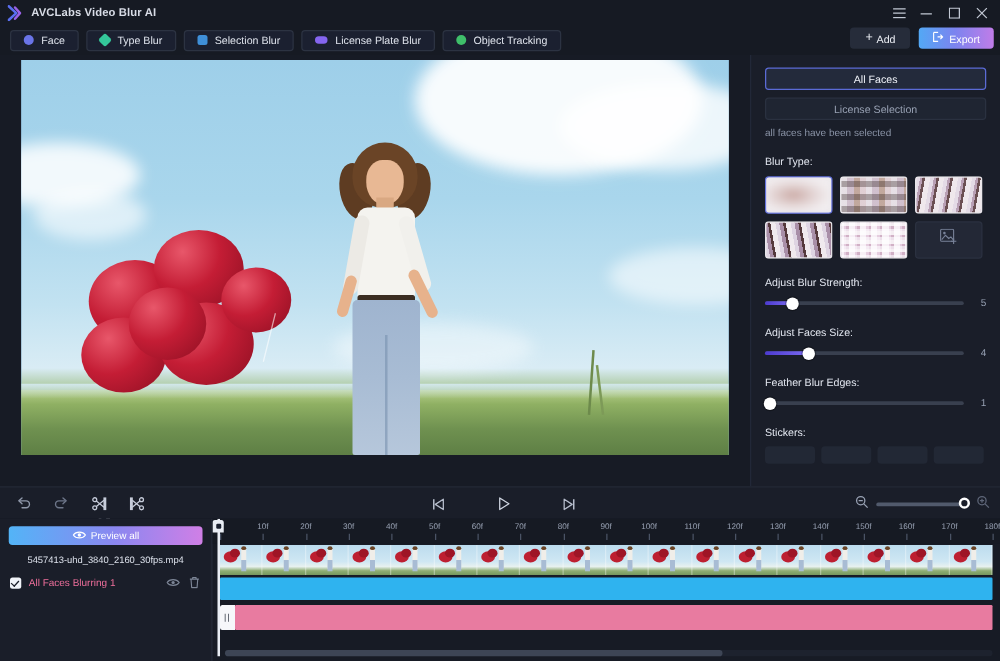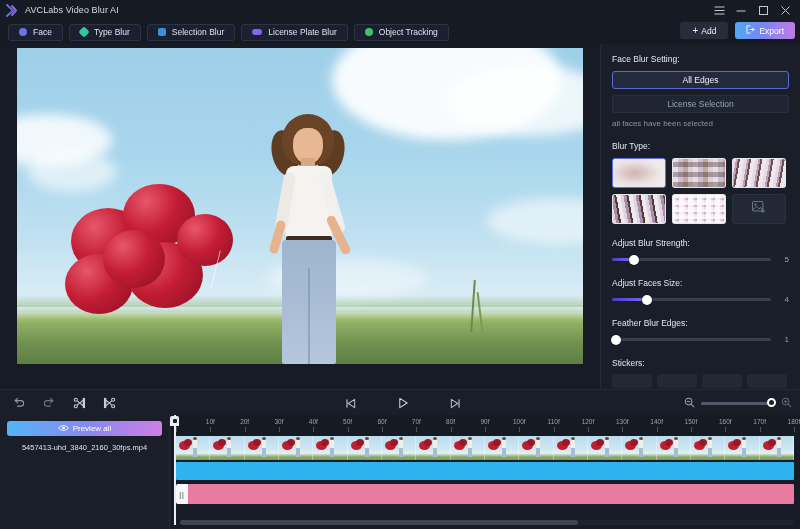--- a/index.html
+++ b/index.html
@@ -16,21 +16,21 @@
   .titlebar {
     position: absolute; left: 0; top: 0; width: 800px; height: 20px;
     background: #161a23; display: flex; align-items: center;
   }
   .logo-mark {
     width: 16px; height: 14px; margin-left: 5px; position: relative;
     display: flex; align-items: center; justify-content: center;
   }
   .logo-mark svg { display: block; }
   .app-title {
-    color: #d8dce6; font-size: 9px; margin-left: 4px; letter-spacing: .1px;
+    color: #d8dce6; font-size: 9px; margin-left: 4px; letter-spacing: .1px; font-weight: bold;
   }
   .win-ctrls {
     position: absolute; right: 4px; top: 0; height: 20px;
     display: flex; align-items: center; gap: 0px;
   }
   .win-btn {
     width: 22px; height: 20px; display: flex; align-items: center; justify-content: center;
     color: #c2c8d4; font-size: 11px; line-height: 1;
   }
   .win-btn svg { display:block; }
@@ -457,22 +457,21 @@
             <div class="tb-tick" style="left: 100%;"></div>
           </div>
         <div class="tb-head"></div>
       </div>
       <span class="tb-time">00:00:13</span>
       <span class="tb-num">393</span>
     </div>
   </div>
 
   <div class="rpanel">
-    <div class="rp-label">Face Blur Setting:</div>
-    <div class="rp-btn active">All Edges</div>
+    <div class="rp-btn active">All Faces</div>
     <div class="rp-btn idle">License Selection</div>
     <div class="rp-note">all faces have been selected</div>
 
     <div class="rp-label">Blur Type:</div>
     <div class="blur-grid">
       <div class="bt sel">
           <div class="bt-img bt-blur"></div>
         </div>
       <div class="bt">
           <div class="bt-img bt-mos"></div>
@@ -624,20 +623,35 @@
           <svg width="11" height="8" viewBox="0 0 12 8">
               <path d="M0.7 4 C3 0.6 9 0.6 11.3 4 C9 7.4 3 7.4 0.7 4 Z" fill="none" stroke="#ffffff" stroke-width="1"></path>
               <circle cx="6" cy="4" r="1.5" fill="#ffffff"></circle>
             </svg>
         </span>
         <span>Preview all</span>
       </div>
       <div class="file-name">5457413-uhd_3840_2160_30fps.mp4</div>
 
 
+      <div class="layer-row">
+        <span class="chk"></span>
+        <span class="layer-name" style="color:#ef6f9c">All Faces Blurring 1</span>
+        <span class="layer-ico">
+          <svg width="11" height="8" viewBox="0 0 12 8">
+              <path d="M0.7 4 C3 0.6 9 0.6 11.3 4 C9 7.4 3 7.4 0.7 4 Z" fill="none" stroke="#7d8697" stroke-width="1"></path>
+              <circle cx="6" cy="4" r="1.4" fill="#7d8697"></circle>
+            </svg>
+        </span>
+        <span class="layer-ico">
+          <svg width="9" height="10" viewBox="0 0 10 11">
+              <path d="M1 2.5 H9 M3.5 2.5 V1 H6.5 V2.5 M2 2.5 L2.6 10 H7.4 L8 2.5" fill="none" stroke="#7d8697" stroke-width="1" stroke-linejoin="round"></path>
+            </svg>
+        </span>
+      </div>
     </div>
 
     <div class="tl-right">
       <div class="ruler" id="tl-ruler">
           <div class="r-label" style="left: 6px;">0f</div>
           <div class="r-tick" style="left: 6px;"></div>
           <div class="r-label" style="left: 40.33px;">10f</div>
           <div class="r-tick" style="left: 40.33px;"></div>
           <div class="r-label" style="left: 74.66px;">20f</div>
           <div class="r-tick" style="left: 74.66px;"></div>

